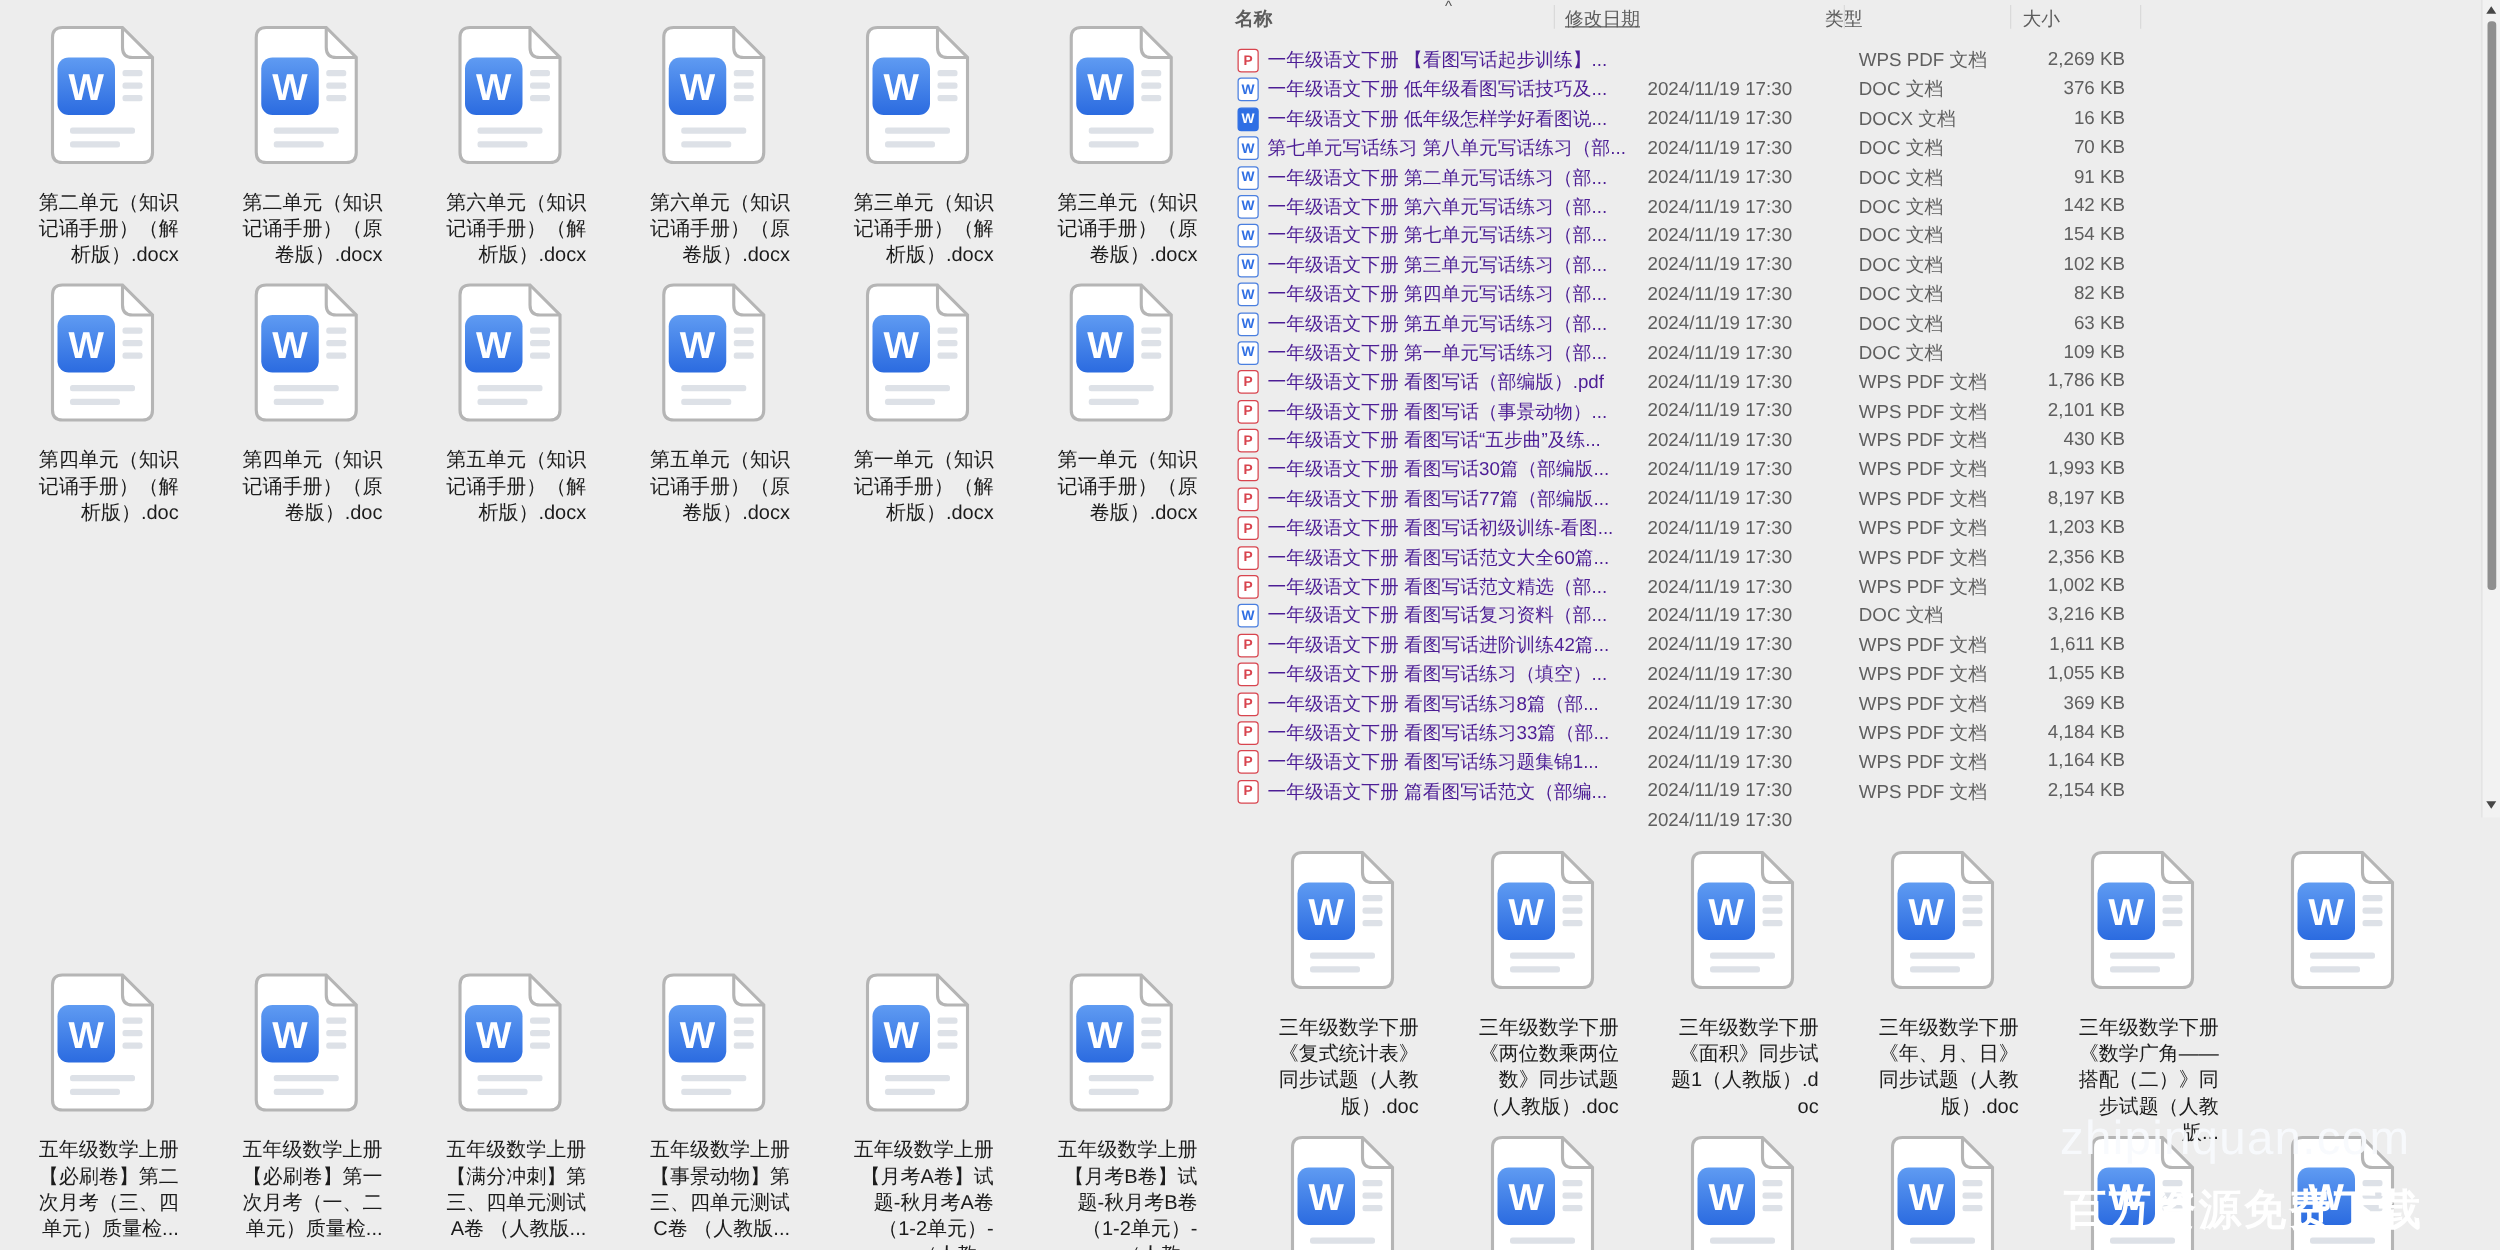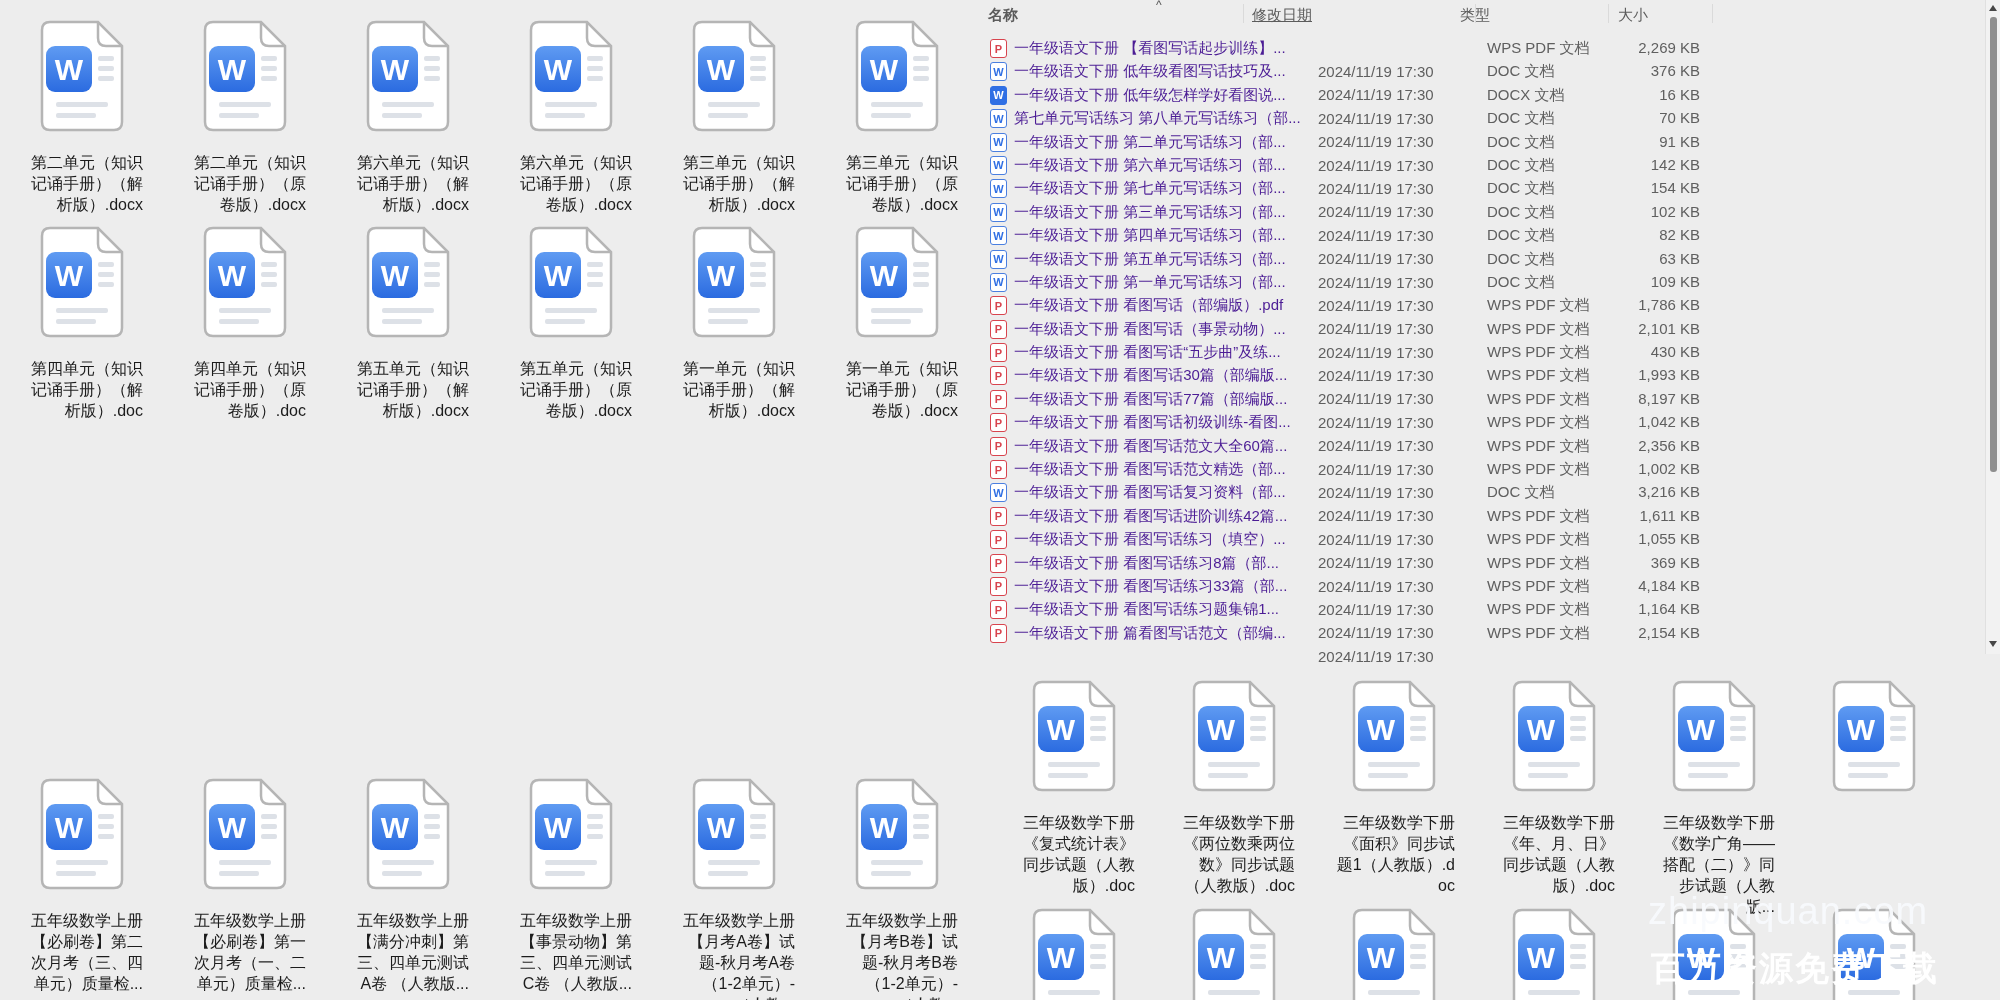--- a/index.html
+++ b/index.html
@@ -440,21 +440,21 @@
     <span class="row-name">一年级语文下册 看图写话77篇（部编版...</span>
     <span class="row-date">2024/11/19 17:30</span>
     <span class="row-type">WPS PDF 文档</span>
     <span class="row-size">8,197 KB</span>
   </div>
         <div class="lrow">
     <span class="mini-icon pdf">P</span>
     <span class="row-name">一年级语文下册 看图写话初级训练-看图...</span>
     <span class="row-date">2024/11/19 17:30</span>
     <span class="row-type">WPS PDF 文档</span>
-    <span class="row-size">1,042 KB</span>
+    <span class="row-size">1,203 KB</span>
   </div>
         <div class="lrow">
     <span class="mini-icon pdf">P</span>
     <span class="row-name">一年级语文下册 看图写话范文大全60篇...</span>
     <span class="row-date">2024/11/19 17:30</span>
     <span class="row-type">WPS PDF 文档</span>
     <span class="row-size">2,356 KB</span>
   </div>
         <div class="lrow">
     <span class="mini-icon pdf">P</span>

